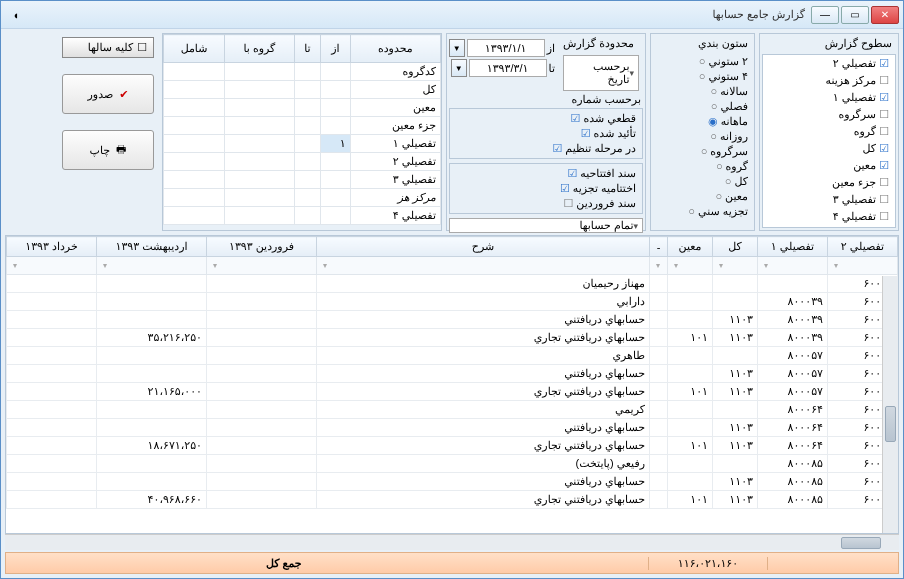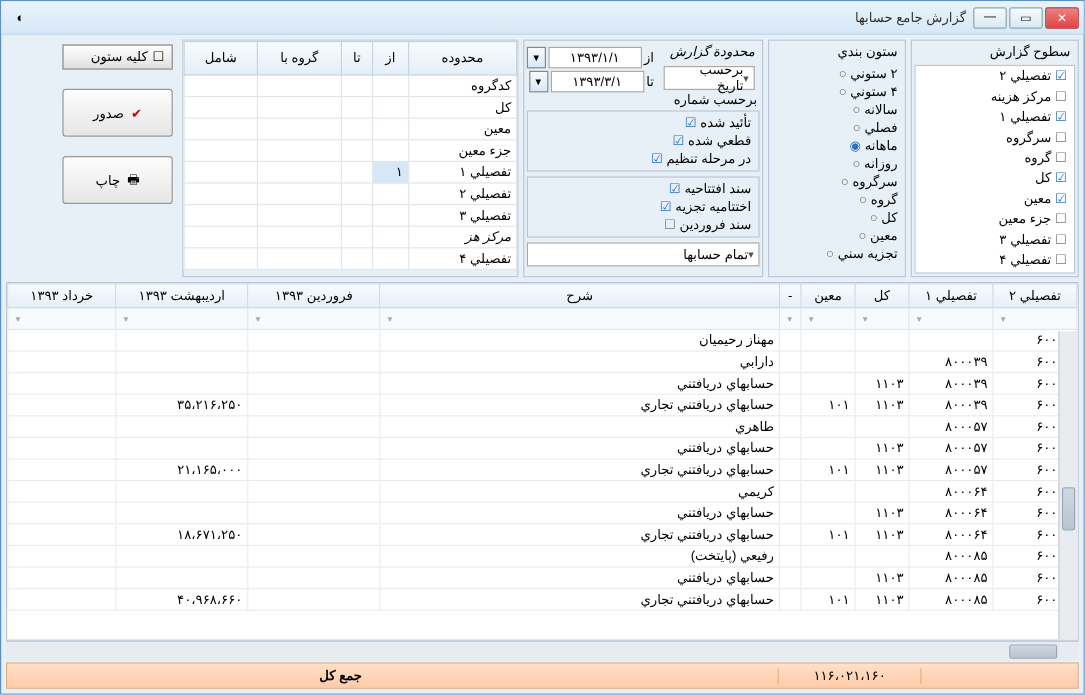--- a/index.html
+++ b/index.html
@@ -13,36 +13,36 @@
 .winbtn.close { background: linear-gradient(#f08080,#d44); color: #fff; border-color: #a33; }
 .content { padding: 4px; height: calc(100% - 28px); display: flex; flex-direction: column; }
 .top { display: flex; gap: 4px; height: 198px; }
 .panel { border: 1px solid #b8c8d8; background: #e8f0f7; }
 .col1 { width: 140px; display: flex; flex-direction: column; }
 .col1 .lab { padding: 3px 6px; text-align: right; height: 18px; }
 .col1 .lablist { flex: 1; background: #fff; border: 1px solid #b8c8d8; margin: 2px; overflow: hidden; }
 .col1 .lablist .li { padding: 2px 6px; text-align: right; cursor: pointer; }
 .col1 .lablist .li.chk::before { content: "☑ "; color: #2a6fc9; }
 .col1 .lablist .li.nchk::before { content: "☐ "; color: #777; }
-.col2 { width: 115px; }
+.col2 { width: 105px; }
 .col2 .lab { padding: 3px 6px; text-align: right; height: 18px; }
 .col2 .radios { padding: 2px 4px; }
 .col2 .radios .r { padding: 1px 2px; text-align: right; cursor: pointer; white-space: nowrap; font-size: 11px; }
 .col2 .radios .r::after { content: " ○"; color: #666; }
 .col2 .radios .r.sel::after { content: " ◉"; color: #2a6fc9; }
 .col3 { width: 200px; display: flex; flex-direction: column; }
-.col3 .lab { padding: 3px 6px; text-align: right; font-style: italic; }
+.col3 .lab { padding: 3px 6px; text-align: left; }
 .drow { display: flex; align-items: center; gap: 2px; padding: 1px 2px; }
 .drow input { width: 78px; height: 18px; border: 1px solid #aaa; padding: 0 3px; text-align: center; direction: ltr; background: #fff; }
 .drow .dd { width: 16px; height: 18px; border: 1px solid #888; background: linear-gradient(#f7fbff,#d9e8f5); display: flex; align-items: center; justify-content: center; cursor: pointer; font-size: 8px; }
 .col3 .chkgrp { border: 1px solid #b8c8d8; margin: 2px; padding: 2px 4px; background: #e8f0f7; }
 .col3 .chkgrp .c { padding: 1px 2px; text-align: right; cursor: pointer; }
 .col3 .chkgrp .c.on::after { content: " ☑"; color: #2a6fc9; }
 .col3 .chkgrp .c.off::after { content: " ☐"; color: #777; }
-.col3 .sel { border: 1px solid #aaa; background: #fff; margin: 2px; height: 20px; display: flex; align-items: center; padding: 0 4px; cursor: pointer; }
+.col3 .sel { border: 1px solid #aaa; background: #fff; margin: 2px; height: 36px; display: flex; align-items: center; padding: 0 4px; cursor: pointer; }
 .col3 .sel::before { content: "▾ "; font-size: 9px; color: #555; }
 .col4 { width: 280px; display: flex; flex-direction: column; }
 .col4 table { width: 100%; border-collapse: collapse; background: #fff; }
 .col4 th { border: 1px solid #c8d4e0; background: linear-gradient(#f7fbff,#e5eef7); padding: 2px 4px; font-weight: normal; height: 28px; }
 .col4 td { border: 1px solid #e0e6ec; padding: 2px 4px; height: 17px; }
 .col4 td.sel { background: #d6e8f7; }
 .col5 { width: 100px; display: flex; flex-direction: column; gap: 4px; padding: 4px; border: none; }
 .col5 .allyears { display: flex; align-items: center; gap: 4px; border: 1px solid #888; background: linear-gradient(#fff,#e0e0e0); padding: 3px 6px; cursor: pointer; }
 .bigbtn { border: 1px solid #999; background: linear-gradient(#fdfdfd,#e6e6e6); border-radius: 3px; height: 40px; display: flex; align-items: center; justify-content: center; gap: 6px; cursor: pointer; margin-top: 12px; }
 .grid { flex: 1; border: 1px solid #b8c8d8; background: #fff; margin-top: 4px; overflow: hidden; position: relative; }
@@ -127,22 +127,22 @@
                 <div class="dd">▼</div>
               </div>
             <div class="drow">
                 <span>تا</span>
                 <input value="١٣٩٣/٣/١" style="">
                 <div class="dd">▼</div>
               </div>
           </div>
         </div>
         <div class="chkgrp" id="status-grp">
+            <div class="c on">قطعي شده</div>
             <div class="c on">تأئيد شده</div>
-            <div class="c on">قطعي شده</div>
             <div class="c on">در مرحله تنظيم</div>
           </div>
         <div class="chkgrp" id="docs-grp">
             <div class="c on">سند افتتاحيه</div>
             <div class="c on">اختتاميه تجزيه</div>
             <div class="c off">سند فروردين</div>
           </div>
         <div class="sel">
             <span>تمام حسابها</span>
           </div>
@@ -221,21 +221,21 @@
                 <td></td>
                 <td></td>
                 <td></td>
                 <td></td>
               </tr>
             </tbody>
         </table>
       </div>
 
       <div class="col5">
-        <div class="allyears">☐ <span>كليه ستون</span></div>
+        <div class="allyears">☐ <span>كليه سالها</span></div>
         <div class="bigbtn">
             <span style="color:#c00">✔</span>
             <span>صدور</span>
           </div>
         <div class="bigbtn">
             <span>🖶</span>
             <span>چاپ</span>
           </div>
       </div>
     </div>

